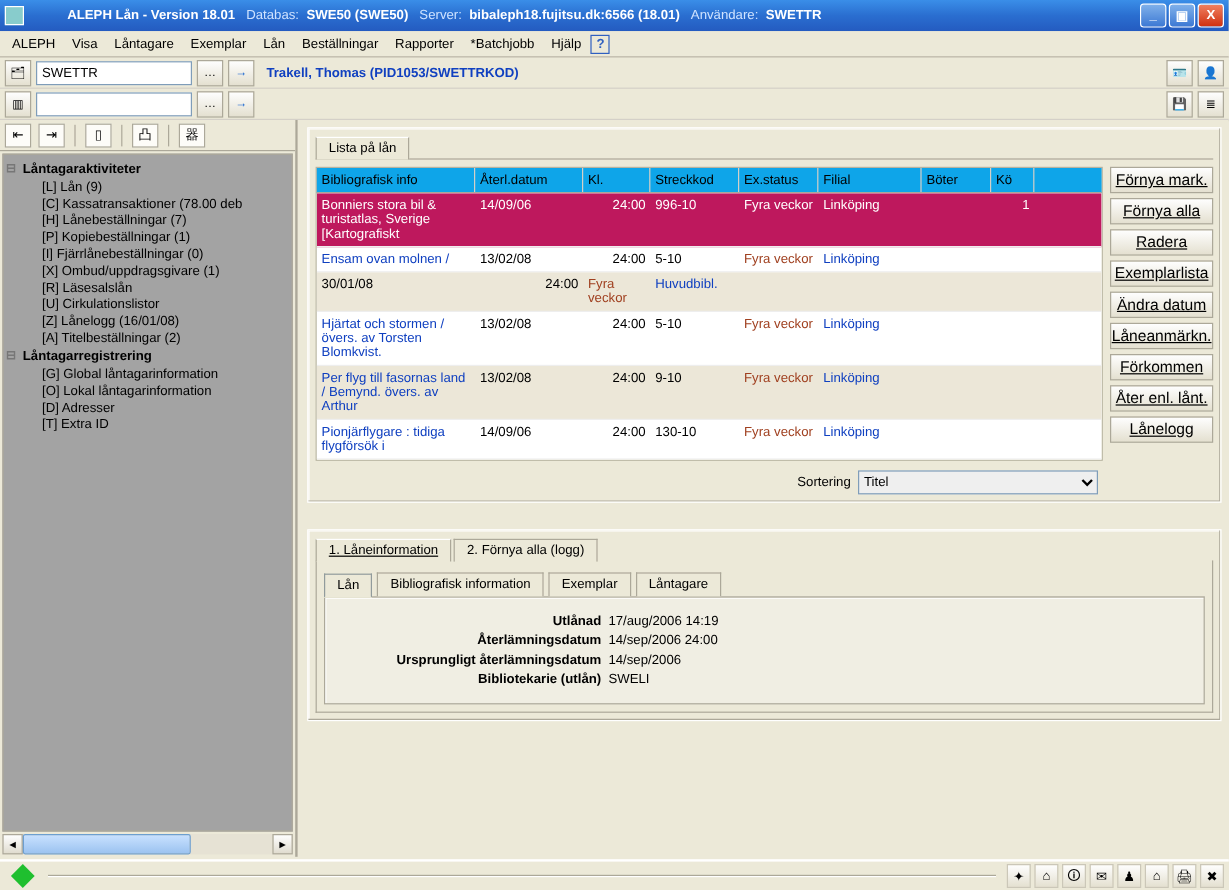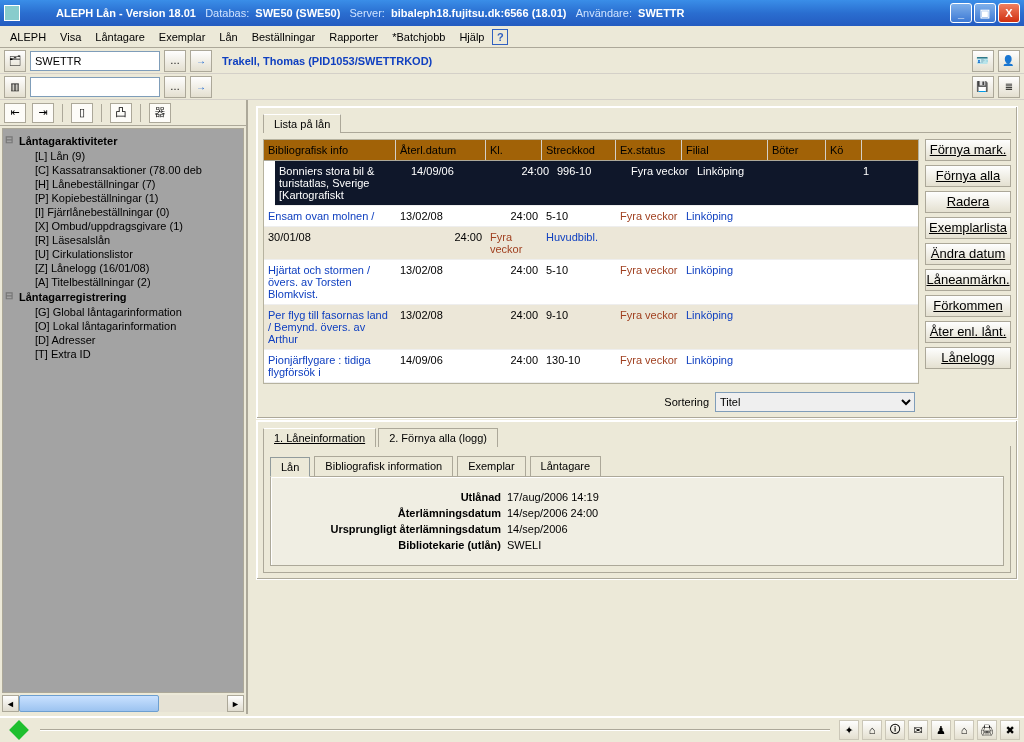--- a/index.html
+++ b/index.html
@@ -32,36 +32,36 @@
   .lp-tabs { height:26px; background:#ece9d8; display:flex; align-items:center; gap:6px; padding:0 4px; border-bottom:1px solid #aca899;}
   .lp-tabs .tb { width:22px; height:20px; border:1px solid #aca899; background:#fdfcf8; display:flex; align-items:center; justify-content:center; font-size:11px;}
   .tree { flex:1; background:#a3a3a3; border:1px solid #aca899; margin:2px; overflow:auto; padding:4px 2px;}
   .tree-root { font-weight:bold; padding:2px 2px 2px 14px; position:relative;}
   .tree-root::before { content:"⊟"; position:absolute; left:0; top:1px; font-size:10px; color:#777;}
   .tree-item { padding:1px 2px 1px 30px; white-space:nowrap;}
   .hscroll { height:17px; margin:0 2px 2px; background:#e6e2d4; display:flex; align-items:center;}
   .hscroll .bar { flex:0 0 140px; height:100%; background:linear-gradient(#c9e1ff,#9cc3f0); border:1px solid #6d9fd0; border-radius:2px;}
   .hscroll .arrow { width:17px; height:17px; border:1px solid #aca899; background:linear-gradient(#fefefe,#e0dccf); display:flex; align-items:center; justify-content:center; font-size:9px;}
 
-  .right-pane { flex:1; display:flex; flex-direction:column; padding:6px 6px 6px 8px; gap:1px;}
+  .right-pane { flex:1; display:flex; flex-direction:column; padding:6px 6px 6px 8px; gap:22px;}
   .panel { background:#ece9d8; border:1px solid #fff; box-shadow:inset -1px -1px 0 #aca899, inset 1px 1px 0 #ffffff; padding:6px;}
   .topbox { flex:0 0 auto;}
   .tab-row { display:flex;}
   .tab { padding:3px 10px; background:#ece9d8; border:1px solid #aca899; border-bottom:none; position:relative; top:1px; margin-right:2px;}
   .tab.active { background:#ece9d8; border-top:1px solid #fff;}
   .grid-outer { display:flex; gap:6px;}
   .grid-wrap { flex:1; border:1px solid #b6b29f;}
   .grid-head, .grid-row { display:grid; grid-template-columns: 132px 90px 56px 74px 66px 86px 58px 36px;}
-  .grid-head { background:#a16207; border-bottom:1px solid #aca899;}
+  .grid-head { background:#0ea5e9; border-bottom:1px solid #aca899;}
   .grid-head > div { padding:4px; border-right:1px solid #d4d0c8;}
   .grid-body { max-height:274px; overflow-y:scroll; background:#fff;}
   .grid-row { border-bottom:1px solid #eee;}
   .grid-row.dark { background:#ece7d8;}
   .grid-row > div { padding:4px; }
-  .grid-row.sel { background:#0f172a; color:#fff;margin-left:11px;}
+  .grid-row.sel { background:#be185d; color:#fff;}
   .c-title { color:#1040c0;} .c-status { color:#a04020;} .c-branch { color:#1040c0;}
   .grid-row.sel .c-title, .grid-row.sel .c-status, .grid-row.sel .c-branch { color:#fff;}
   .action-col { width:86px; display:flex; flex-direction:column; gap:4px;}
   .abtn { border:1px solid #aca899; height:22px; background:linear-gradient(#fefefe,#e4e0d0); text-align:center; line-height:20px; text-decoration:underline; font-size:13px;}
   .sort-row { margin-top:8px; display:flex; justify-content:flex-end; align-items:center; gap:6px; padding-right:96px;}
   .sort-row select { width:200px; height:20px; border:1px solid #7f9db9;}
 
   .lower { flex:0 0 auto;}
   .info-tabs { display:flex; margin-top:4px; border-bottom:1px solid #aca899;}
   .itab { padding:3px 10px; margin-right:4px; border:1px solid #aca899; border-bottom:none; background:#ece9d8;}

